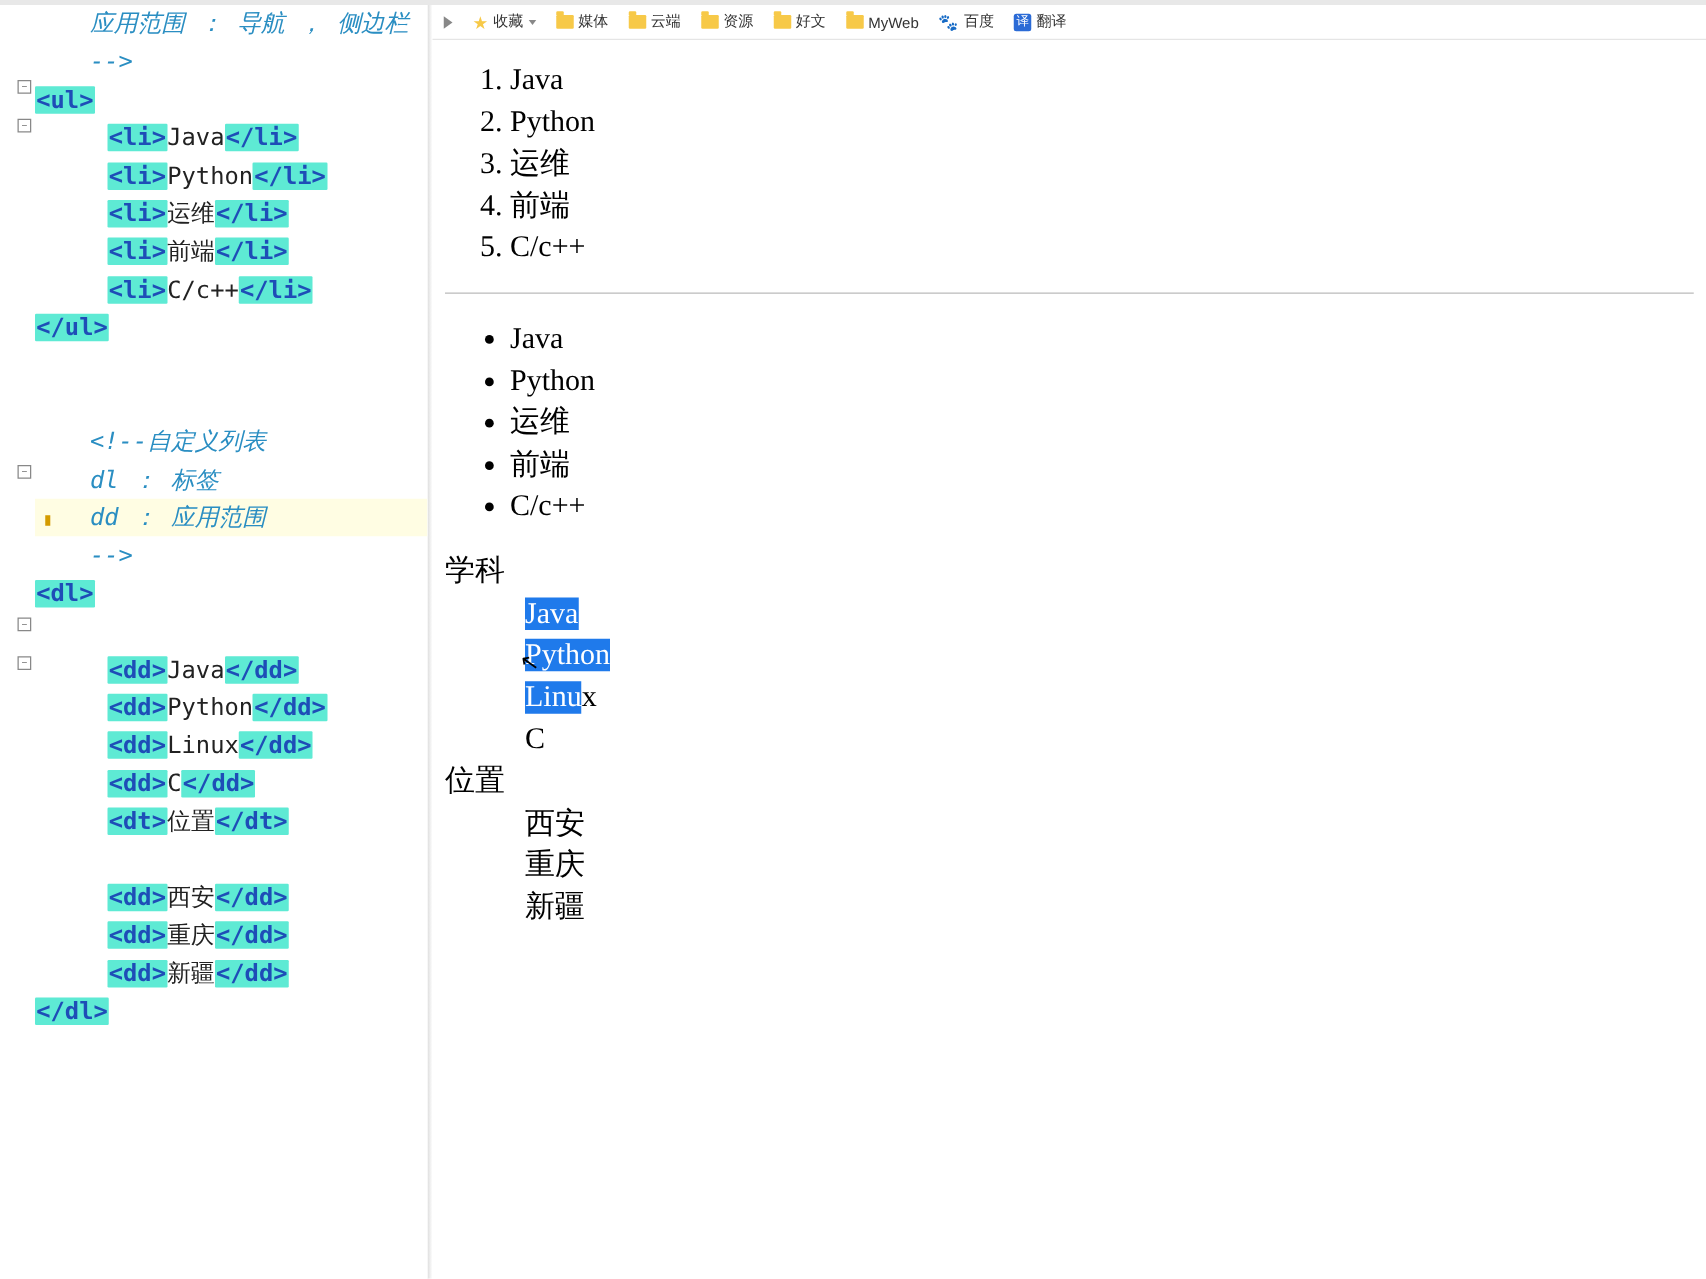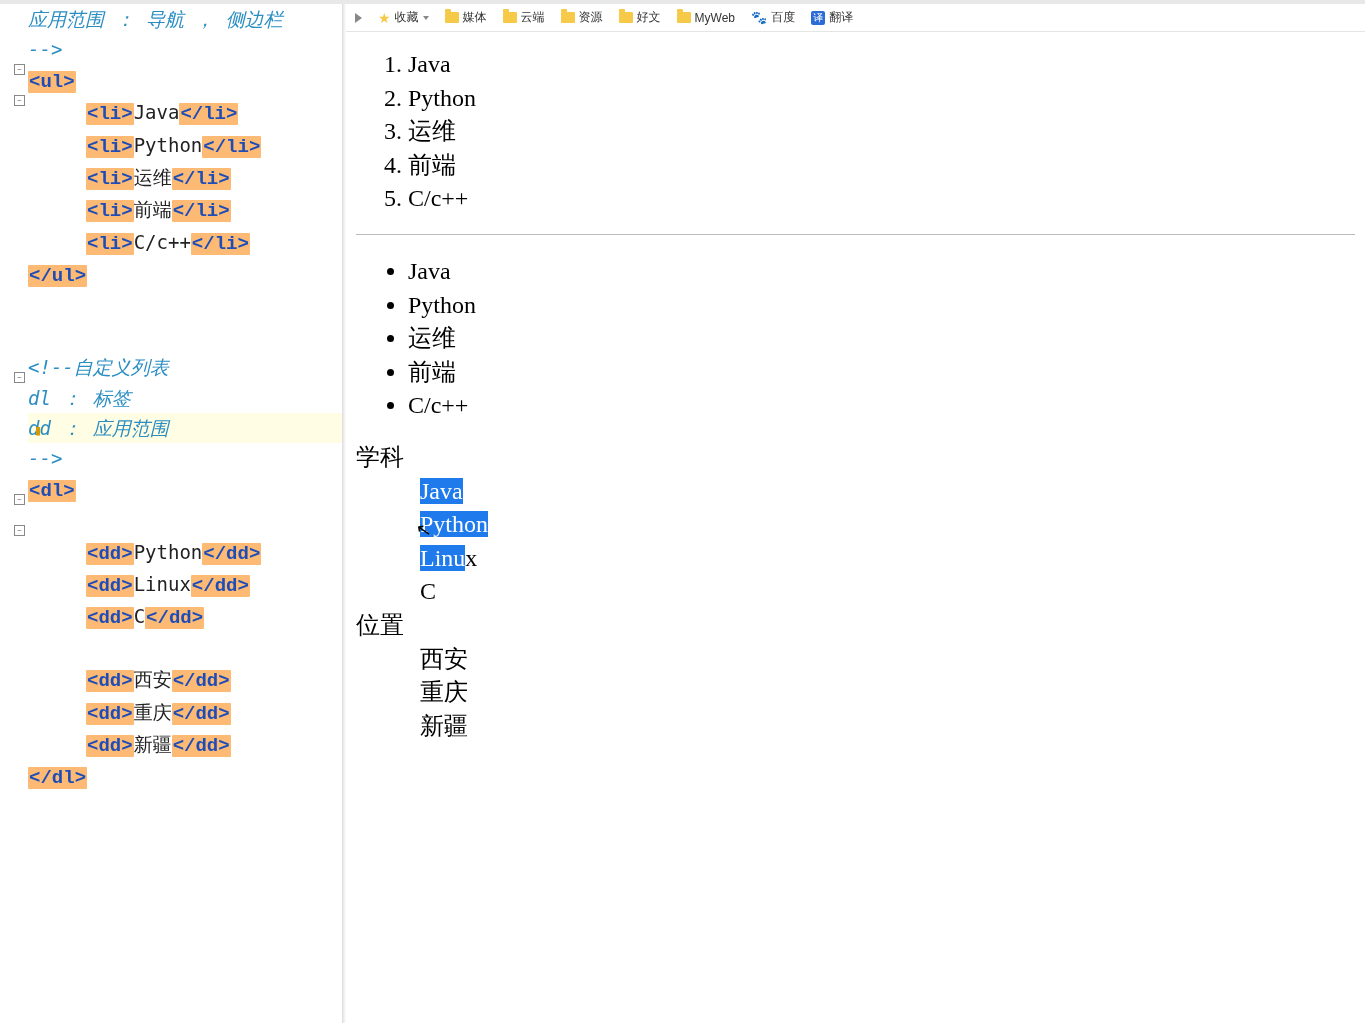--- a/index.html
+++ b/index.html
@@ -44,22 +44,22 @@
   left: 14px;
   width: 11px; height: 11px;
   border: 1px solid #888;
   background: #fff;
   font-size: 8px;
   line-height: 9px;
   text-align: center;
   color: #666;
 }
 .line { white-space: nowrap; }
-.comment { color: #2a8ec2; font-style: italic; }
-.tag-bg { background: #fdba74; border-radius: 1px; padding: 0 1px; font-family: Liberation Mono, monospace; }
+.comment { color: #2a8ec2; font-style: italic; margin-left: 44px; }
+.tag-bg { background: #5eead4; border-radius: 1px; padding: 0 1px; }
 .tag-angle { color: #1e4db7; font-weight: bold; }
 .tag-name { color: #1e4db7; font-weight: bold; }
 .tag-text { color: #222; }
 .caret-line { background: #fffde3; display:block; margin-left:-28px; padding-left:28px;}
 .caret-mark {
   position: absolute;
   left: 34px;
   color: #d49b00;
   font-size: 14px;
 }
@@ -191,23 +191,25 @@
       <div class="line" style="padding-left:58px"><span class="tag-bg"><span class="tag-angle">&lt;</span><span class="tag-name">li</span><span class="tag-angle">&gt;</span></span><span class="tag-text">C/c++</span><span class="tag-bg"><span class="tag-angle">&lt;/</span><span class="tag-name">li</span><span class="tag-angle">&gt;</span></span></div>
       <div class="line"><span class="tag-bg"><span class="tag-angle">&lt;/</span><span class="tag-name">ul</span><span class="tag-angle">&gt;</span></span></div>
       <div class="line">&nbsp;</div>
       <div class="line">&nbsp;</div>
       <div class="line comment">&lt;!--自定义列表</div>
       <div class="line comment">dl ： 标签</div>
       <span class="caret-line"><span class="caret-mark" style="margin-top:6px">▮</span><span class="line comment">dd ： 应用范围</span></span>
       <div class="line comment">--&gt;</div>
       <div class="line"><span class="tag-bg"><span class="tag-angle">&lt;</span><span class="tag-name">dl</span><span class="tag-angle">&gt;</span></span></div>
       <div class="line">&nbsp;</div>
+      <div class="line" style="padding-left:58px"><span class="tag-bg"><span class="tag-angle">&lt;</span><span class="tag-name">dd</span><span class="tag-angle">&gt;</span></span><span class="tag-text">Java</span><span class="tag-bg"><span class="tag-angle">&lt;/</span><span class="tag-name">dd</span><span class="tag-angle">&gt;</span></span></div>
       <div class="line" style="padding-left:58px"><span class="tag-bg"><span class="tag-angle">&lt;</span><span class="tag-name">dd</span><span class="tag-angle">&gt;</span></span><span class="tag-text">Python</span><span class="tag-bg"><span class="tag-angle">&lt;/</span><span class="tag-name">dd</span><span class="tag-angle">&gt;</span></span></div>
       <div class="line" style="padding-left:58px"><span class="tag-bg"><span class="tag-angle">&lt;</span><span class="tag-name">dd</span><span class="tag-angle">&gt;</span></span><span class="tag-text">Linux</span><span class="tag-bg"><span class="tag-angle">&lt;/</span><span class="tag-name">dd</span><span class="tag-angle">&gt;</span></span></div>
       <div class="line" style="padding-left:58px"><span class="tag-bg"><span class="tag-angle">&lt;</span><span class="tag-name">dd</span><span class="tag-angle">&gt;</span></span><span class="tag-text">C</span><span class="tag-bg"><span class="tag-angle">&lt;/</span><span class="tag-name">dd</span><span class="tag-angle">&gt;</span></span></div>
+      <div class="line" style="padding-left:58px"><span class="tag-bg"><span class="tag-angle">&lt;</span><span class="tag-name">dt</span><span class="tag-angle">&gt;</span></span><span class="tag-text">位置</span><span class="tag-bg"><span class="tag-angle">&lt;/</span><span class="tag-name">dt</span><span class="tag-angle">&gt;</span></span></div>
       <div class="line">&nbsp;</div>
       <div class="line" style="padding-left:58px"><span class="tag-bg"><span class="tag-angle">&lt;</span><span class="tag-name">dd</span><span class="tag-angle">&gt;</span></span><span class="tag-text">西安</span><span class="tag-bg"><span class="tag-angle">&lt;/</span><span class="tag-name">dd</span><span class="tag-angle">&gt;</span></span></div>
       <div class="line" style="padding-left:58px"><span class="tag-bg"><span class="tag-angle">&lt;</span><span class="tag-name">dd</span><span class="tag-angle">&gt;</span></span><span class="tag-text">重庆</span><span class="tag-bg"><span class="tag-angle">&lt;/</span><span class="tag-name">dd</span><span class="tag-angle">&gt;</span></span></div>
       <div class="line" style="padding-left:58px"><span class="tag-bg"><span class="tag-angle">&lt;</span><span class="tag-name">dd</span><span class="tag-angle">&gt;</span></span><span class="tag-text">新疆</span><span class="tag-bg"><span class="tag-angle">&lt;/</span><span class="tag-name">dd</span><span class="tag-angle">&gt;</span></span></div>
       <div class="line"><span class="tag-bg"><span class="tag-angle">&lt;/</span><span class="tag-name">dl</span><span class="tag-angle">&gt;</span></span></div>
     </div>
   </div>
 
   <div class="splitter"></div>
 

